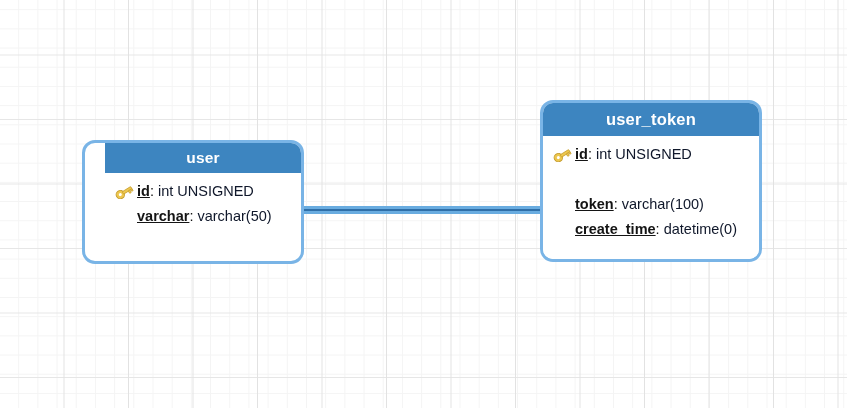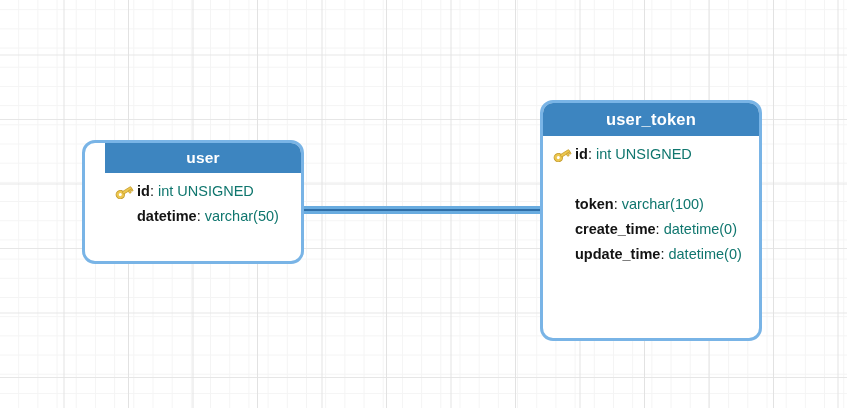--- a/index.html
+++ b/index.html
@@ -82,47 +82,48 @@
     align-items: center;
     justify-content: center;
   }
   .attr-text {
     font-size: 14.5px;
     line-height: 1;
   }
   .attr-name {
     color: #141414;
     font-weight: bold;
+    text-decoration: underline;
   }
   .attr-colon {
     color: #141414;
   }
   .attr-type {
-    color: #0f766e;
+    color: #0f172a;
   }
 
   
   #entity-user {
     left: 82px;
     top: 140px;
     width: 222px;
     height: 124px;
     padding-left: 20px;
   }
   #entity-user .entity-header {
     height: 30px;
     font-size: 15.5px;
   }
 
   
   #entity-user-token {
     left: 540px;
     top: 100px;
     width: 222px;
-    height: 241px;
+    height: 162px;
   }
   #entity-user-token .entity-header {
     height: 33px;
     font-size: 16.5px;
   }
 
   #connector-user-user-token {
     left: 265px;
     top: 206px;
     width: 278px;
@@ -156,21 +157,21 @@
         </span>
         <span class="attr-text">
           <span class="attr-name">id</span><span class="attr-colon">:</span>
           <span class="attr-type">int UNSIGNED</span>
         </span>
       </div>
 
       <div class="attr-row">
         <span class="key-slot"></span>
         <span class="attr-text">
-          <span class="attr-name">datetime</span><span class="attr-colon">:</span>
+          <span class="attr-name">varchar</span><span class="attr-colon">:</span>
           <span class="attr-type">varchar(50)</span>
         </span>
       </div>
 
 
     </div>
   </div>
 
   <div id="entity-user-token" class="entity">
     <div class="entity-header">user_token</div>
@@ -210,22 +211,18 @@
       <div class="attr-row">
         <span class="key-slot"></span>
         <span class="attr-text">
           <span class="attr-name">create_time</span><span class="attr-colon">:</span>
           <span class="attr-type">datetime(0)</span>
         </span>
       </div>
 
       <div class="attr-row">
         <span class="key-slot"></span>
-        <span class="attr-text">
-          <span class="attr-name">update_time</span><span class="attr-colon">:</span>
-          <span class="attr-type">datetime(0)</span>
-        </span>
       </div>
 
     </div>
   </div>
 
 </div>
 
 </body></html>

